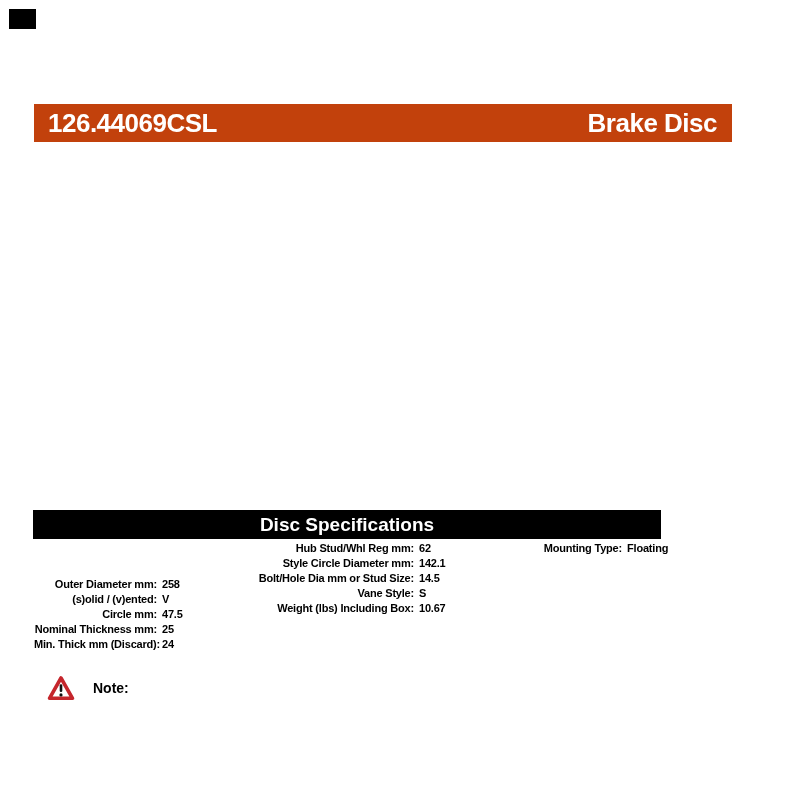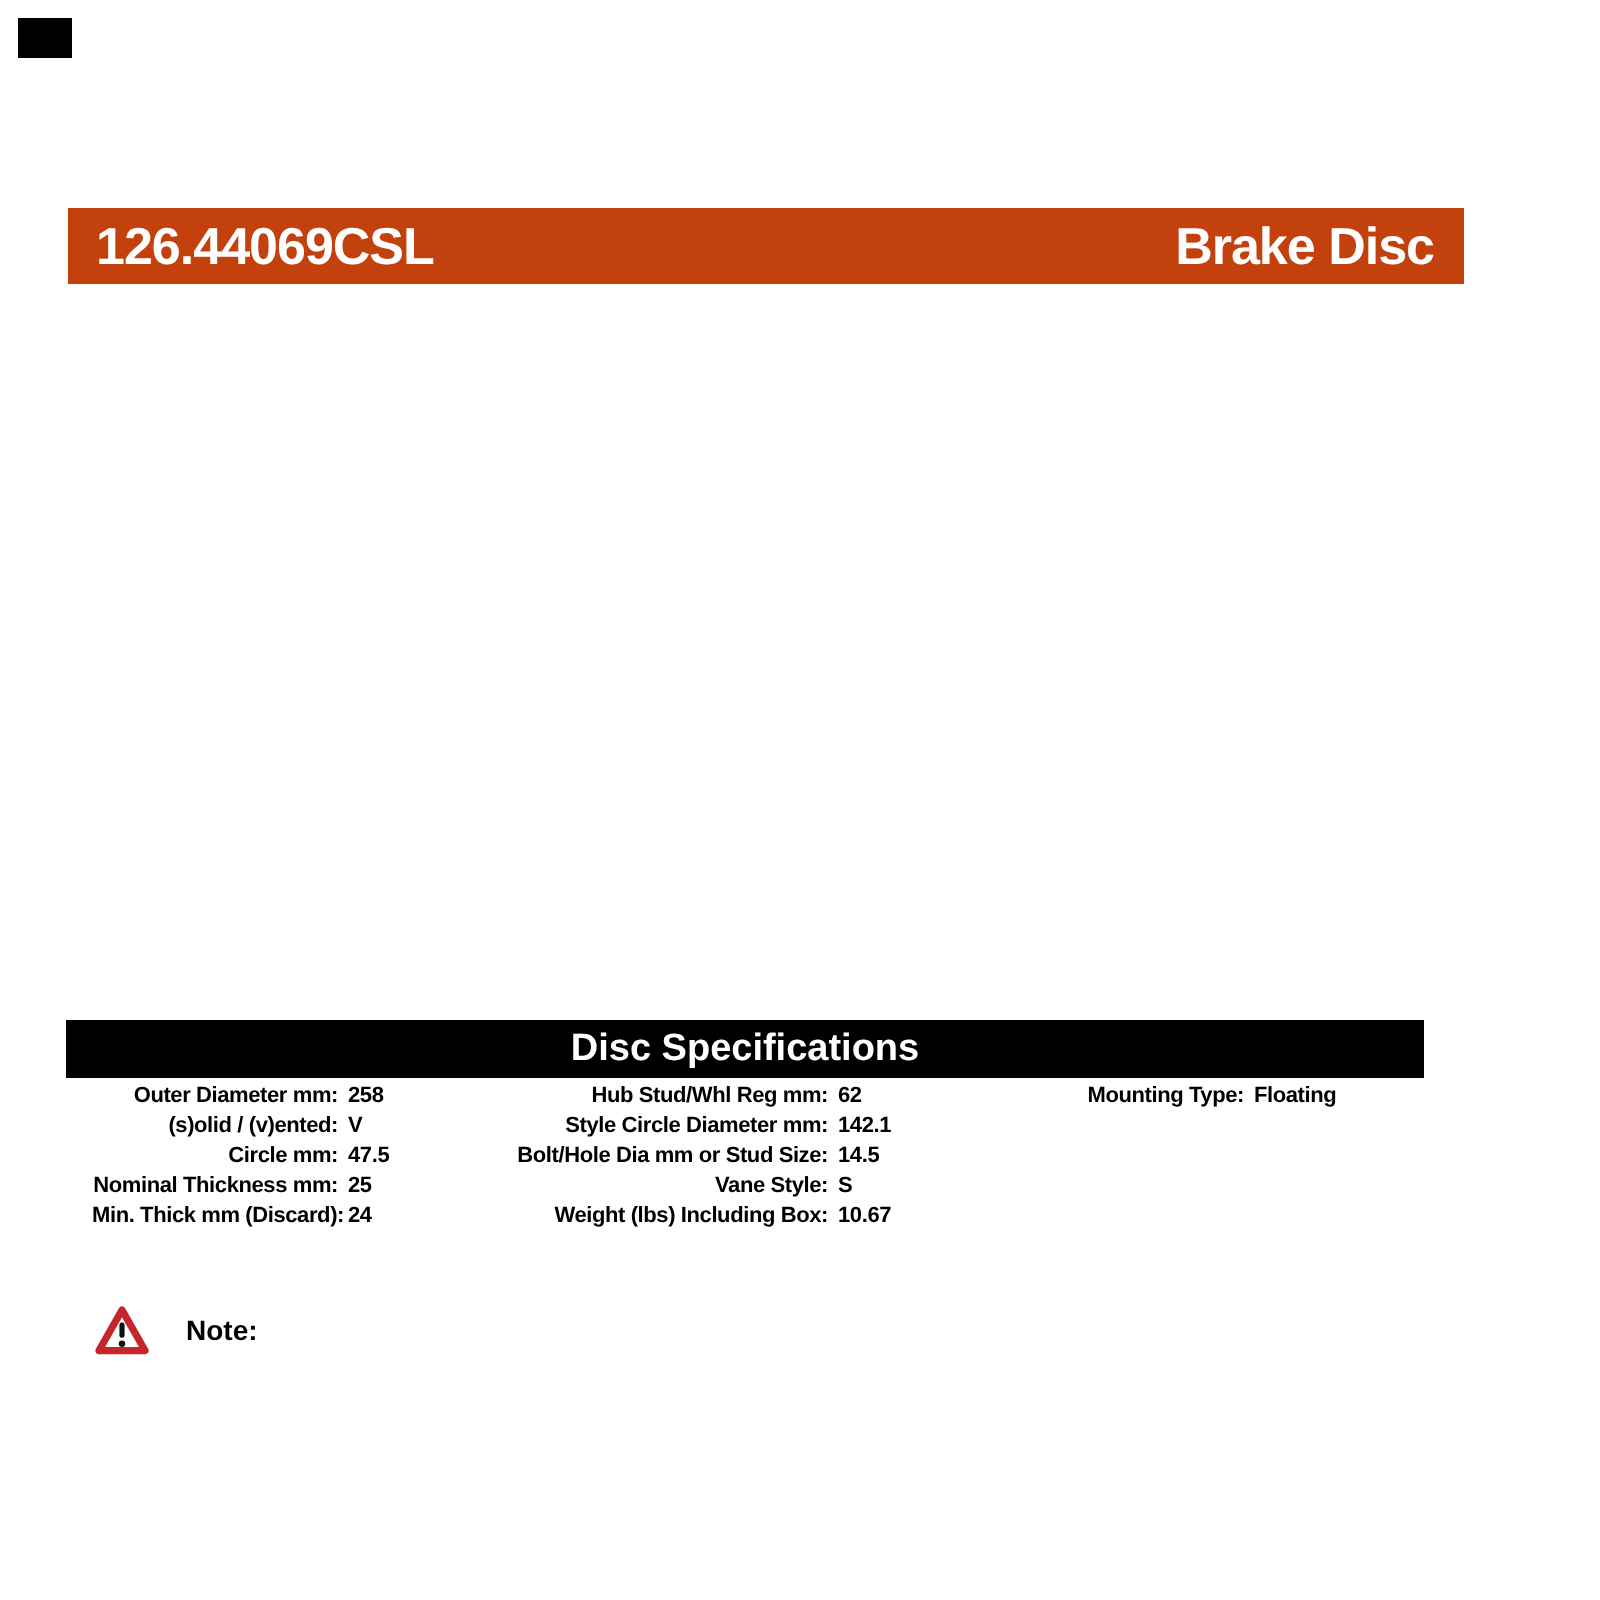--- a/index.html
+++ b/index.html
@@ -51,21 +51,21 @@
     left: 34px;
     top: 150px;
     width: 698px;
     height: 352px;
     background: #ffffff;
   }
   .spec-title-bar {
     position: absolute;
     left: 33px;
     top: 510px;
-    width: 679px;
+    width: 628px;
     height: 29px;
     background: #000;
     color: #fff;
     display: flex;
     align-items: center;
     justify-content: center;
     font-size: 19px;
     white-space: nowrap;
   }
   .spec-grid {
@@ -73,38 +73,38 @@
     left: 0;
     top: 541px;
     width: 800px;
     font-size: 11px;
     letter-spacing: -0.2px;
   }
   .spec-col {
     position: absolute;
     top: 0;
   }
-  .spec-col.c1 { left: 46px; }
+  .spec-col.c1 { left: 34px; margin-top: 36px; }
   .spec-col.c2 { left: 248px; }
   .spec-col.c3 { left: 478px; }
   .spec-row {
     display: flex;
     height: 15px;
     line-height: 15px;
     white-space: nowrap;
   }
   .spec-label { text-align: right; }
   .c1 .spec-label { width: 123px; }
   .c2 .spec-label { width: 166px; }
   .c3 .spec-label { width: 144px; }
   .spec-value { margin-left: 5px; }
   .note-section {
     position: absolute;
     left: 47px;
-    top: 652px;
+    top: 675px;
     display: flex;
     align-items: center;
   }
   .warning-icon {
     width: 28px;
     height: 27px;
     display: block;
   }
   .note-label {
     margin-left: 18px;

